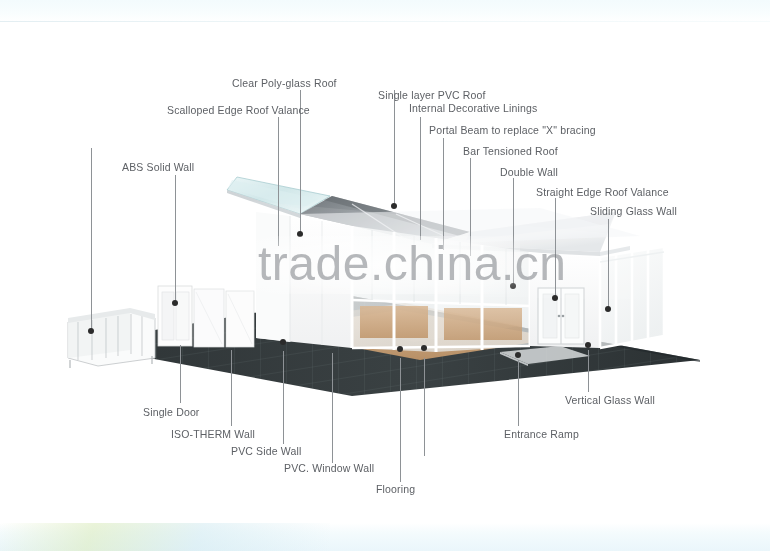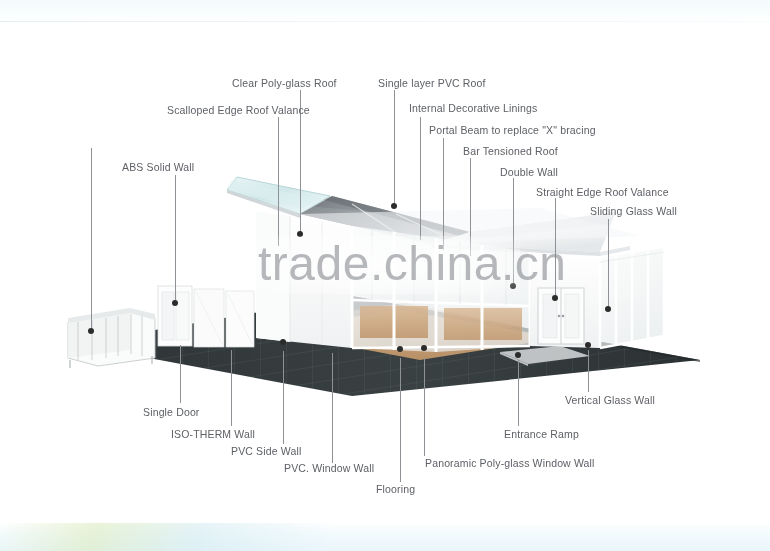--- a/index.html
+++ b/index.html
@@ -296,35 +296,34 @@
     <div class="leader-dot" style="left:585px;top:342px;"></div>
   </div>
 
   <div class="wm-halo"></div>
   <div class="wm">trade.china.cn</div>
 
   <div class="lbl" style="left:232px;top:77px;">Clear Poly-glass Roof</div>
   <div class="lbl" style="left:167px;top:104px;">Scalloped Edge Roof Valance</div>
   <div class="lbl" style="left:122px;top:161px;">ABS Solid Wall</div>
 
-  <div class="lbl" style="left:378px;top:77px;">Single layer PVC Roof</div>
+  <div class="lbl" style="left:378px;top:89px;">Single layer PVC Roof</div>
   <div class="lbl" style="left:409px;top:102px;">Internal Decorative Linings</div>
   <div class="lbl" style="left:429px;top:124px;">Portal Beam to replace "X" bracing</div>
   <div class="lbl" style="left:463px;top:145px;">Bar Tensioned Roof</div>
   <div class="lbl" style="left:500px;top:166px;">Double Wall</div>
   <div class="lbl" style="left:536px;top:186px;">Straight Edge Roof Valance</div>
   <div class="lbl" style="left:590px;top:205px;">Sliding Glass Wall</div>
 
   <div class="lbl" style="left:143px;top:406px;">Single  Door</div>
   <div class="lbl" style="left:171px;top:428px;">ISO-THERM Wall</div>
   <div class="lbl" style="left:231px;top:445px;">PVC Side Wall</div>
   <div class="lbl" style="left:284px;top:462px;">PVC. Window Wall</div>
   <div class="lbl" style="left:376px;top:483px;">Flooring</div>
 
   <div class="lbl" style="left:565px;top:394px;">Vertical Glass Wall</div>
   <div class="lbl" style="left:504px;top:428px;">Entrance Ramp</div>
-  <div class="lbl" style="left:425px;top:457px;">Panoramic Poly-glass Window Wall</div>
 
   <div class="band-bottom">
     <div class="band-bottom-accent"></div>
   </div>
 
 </div>
 
 </body></html>

